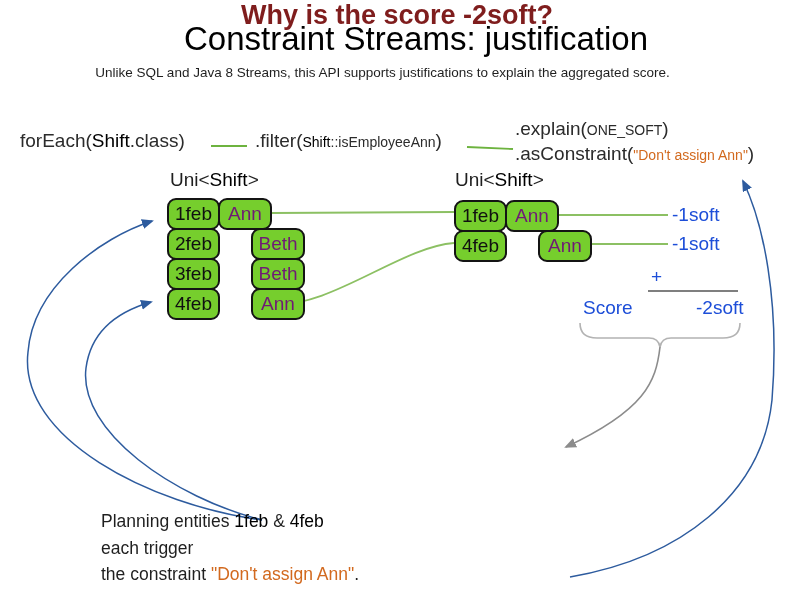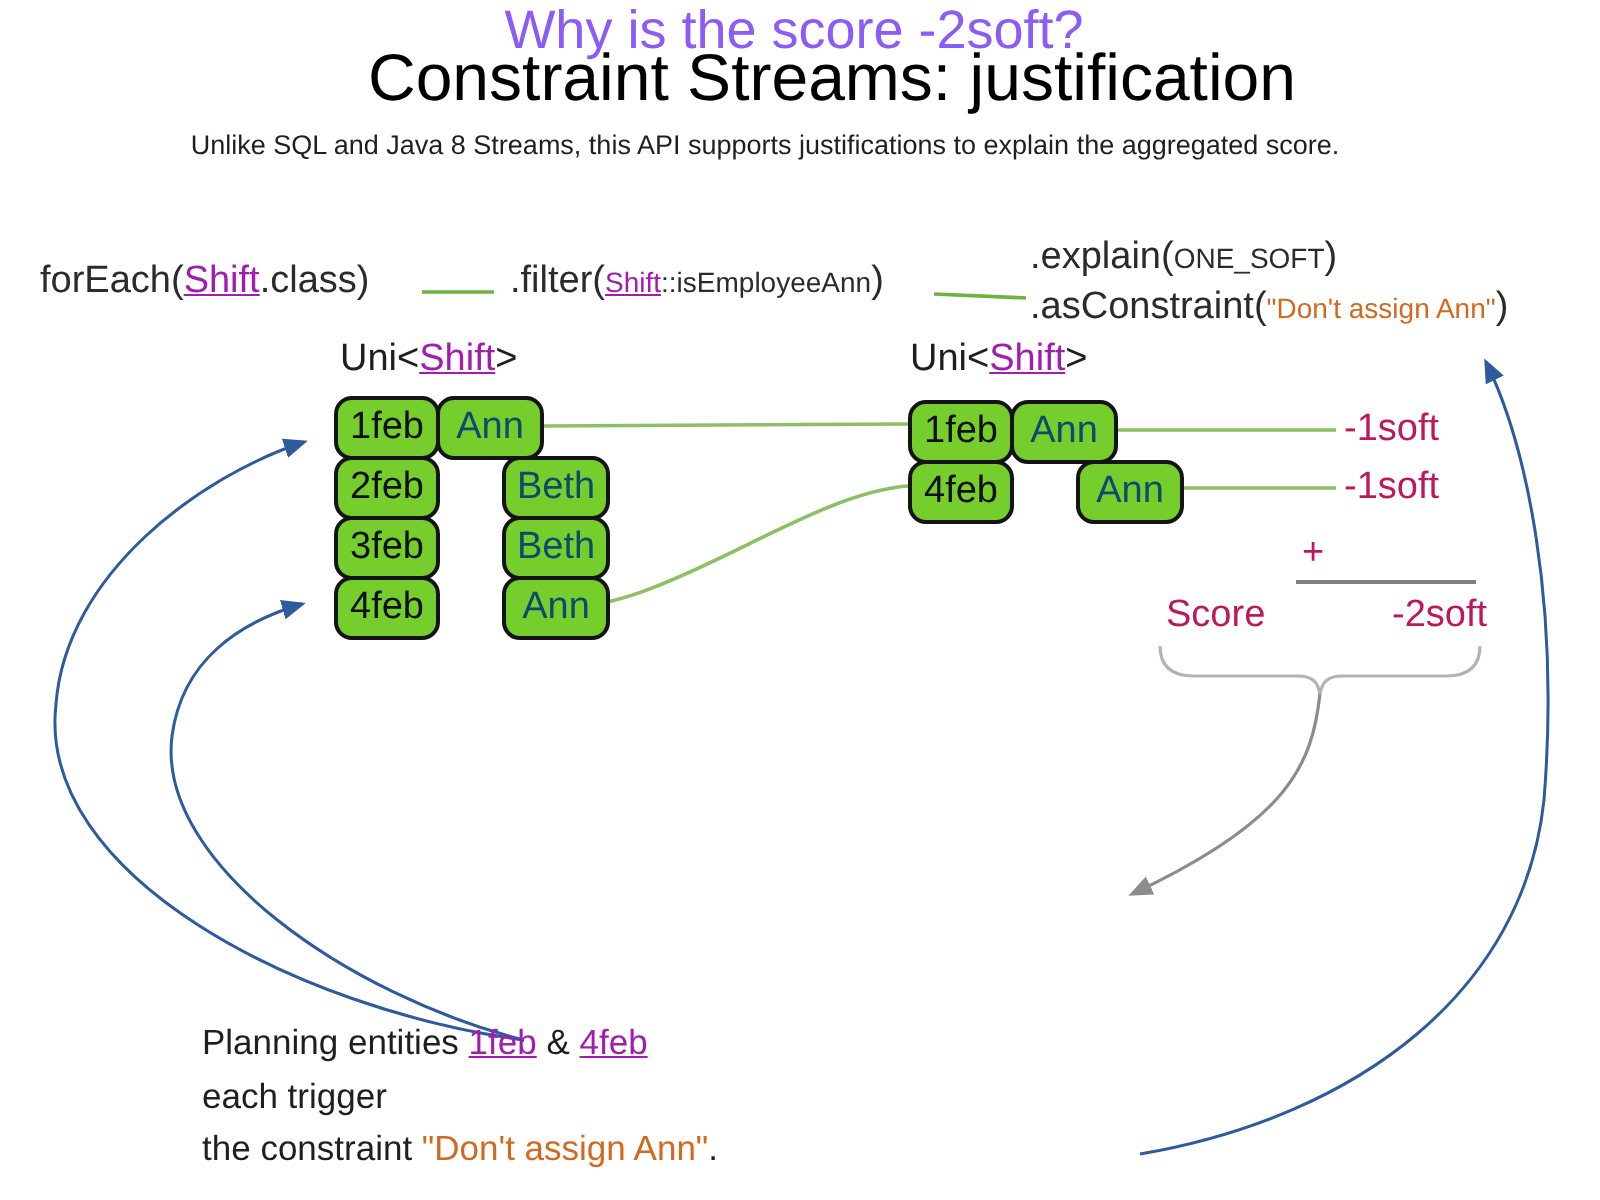--- a/index.html
+++ b/index.html
@@ -7,35 +7,35 @@
     width:800px;height:600px;position:relative;overflow:hidden;
     background:#ffffff;
     font-family:"Liberation Sans", sans-serif;
     color:#1f1f1f;
   }
   .abs{position:absolute;}
   #title{left:0;top:20px;width:800px;text-align:center;font-size:33px;color:#000;padding-left:16px;}
   #subtitle{left:0;top:65px;width:765px;text-align:center;font-size:13.5px;color:#1f1f1f;}
   .code{font-size:19px;white-space:nowrap;color:#2b2b2b;}
   .code .small{font-size:14px;}
-  .green{color:#a21caf;text-decoration:underline;}
+  .green{color:#000000;}
   .orange{color:#d2691e;}
   .unilabel{font-size:19px;white-space:nowrap;}
   .stream{position:absolute;}
   .srow{display:flex;}
   .srow + .srow{margin-top:-2px;gap:33px;}
   .cell{
     box-sizing:border-box;height:32px;border:2px solid #141414;border-radius:9px;
     background:#76ce2d;display:flex;align-items:center;justify-content:center;
     font-size:19px;
   }
   .cell.date{width:53px;color:#101010;}
-  .cell.emp{width:54px;margin-left:-2px;color:#0c4a6e;}
-  .scoretext{font-size:19px;white-space:nowrap;color:#be185d;}
-  #whyline{font-size:27px;font-weight:normal;color:#8b5cf6;left:97px;width:600px;text-align:center;}
+  .cell.emp{width:54px;margin-left:-2px;color:#701a75;}
+  .scoretext{font-size:19px;white-space:nowrap;color:#1d4ed8;}
+  #whyline{font-size:27px;font-weight:bold;color:#7f1d1d;left:97px;width:600px;text-align:center;}
   .expl{font-size:17.5px;left:101px;width:600px;color:#1f1f1f;white-space:nowrap;}
   svg{position:absolute;left:0;top:0;pointer-events:none;}
 </style>
 </head>
 <body>
 
 <svg width="800" height="600" viewBox="0 0 800 600">
   <defs>
     <marker id="ah-blue" markerUnits="userSpaceOnUse" markerWidth="14" markerHeight="12" refX="10" refY="5" orient="auto">
       <path d="M0,0 L12,5 L0,10 z" fill="#2d5b9e"></path>

